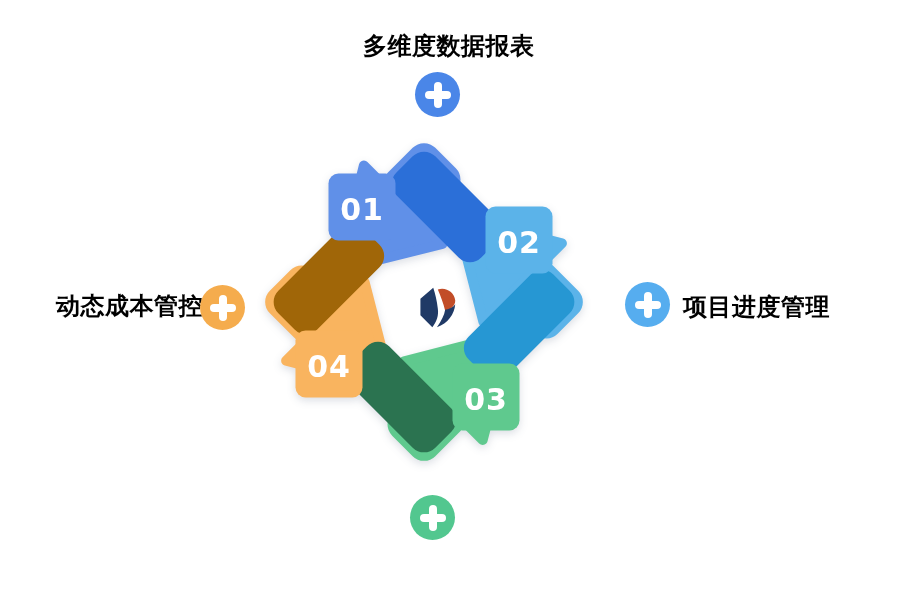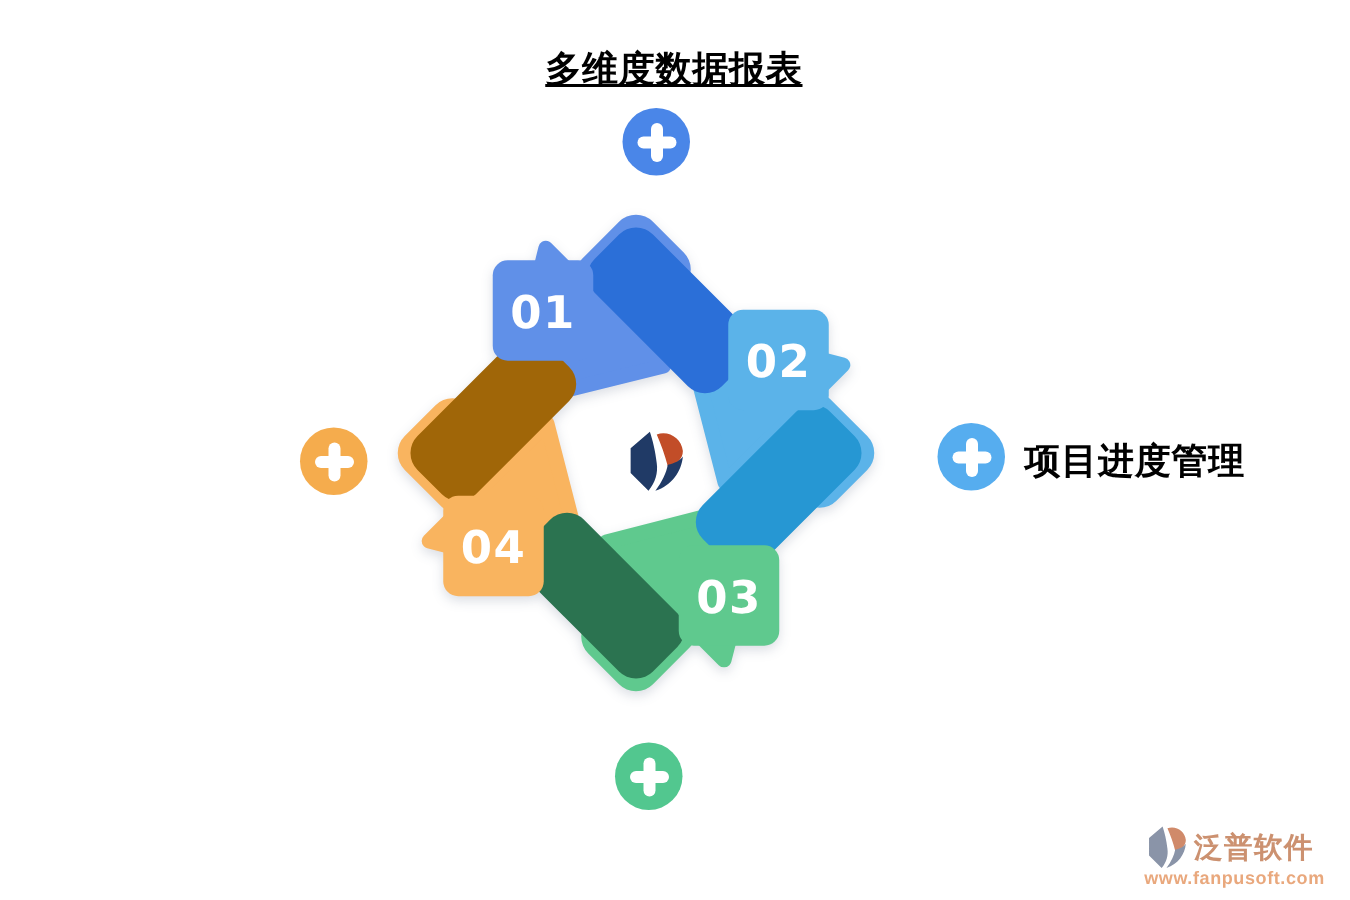--- a/index.html
+++ b/index.html
@@ -5,21 +5,21 @@
   html,body{margin:0;padding:0;background:#fff;}
   .stage{
     position:relative;width:900px;height:600px;background:#fff;overflow:hidden;
     font-family:"Liberation Sans","DejaVu Sans",sans-serif;
   }
   .ring-svg{position:absolute;left:0;top:0;filter:drop-shadow(0 3px 4px rgba(30,50,90,.16));}
   .label{
     position:absolute;color:#000;font-size:24px;font-weight:700;
     white-space:nowrap;letter-spacing:0.5px;
   }
-  .label-top{left:363px;top:30px;width:172px;text-align:right;text-decoration:underline;}
+  .label-top{left:363px;top:30px;width:172px;text-align:left;}
   .label-right{left:683px;top:291px;}
   .label-left{left:56px;top:290px;width:144px;text-align:right;}
   .label-bottom{left:365px;top:542px;}
   .plus{
     position:absolute;width:45px;height:45px;border-radius:50%;
   }
   .plus i{position:absolute;left:50%;top:50%;transform:translate(-50%,-50%);
     background:#fff;border-radius:4px;display:block;}
   .plus .bar-h{width:26px;height:8px;}
   .plus .bar-v{width:8px;height:26px;}
@@ -91,35 +91,25 @@
     <i class="bar-h"></i>
     <i class="bar-v"></i>
   </div>
 
   <div class="plus plus-right" style="background-color: rgb(86, 173, 239);">
     <i class="bar-h"></i>
     <i class="bar-v"></i>
   </div>
   <div class="label label-right">项目进度管理</div>
 
+  <div class="label label-left">动态成本管控</div>
   <div class="plus plus-left" style="background-color: rgb(245, 172, 77);">
     <i class="bar-h"></i>
     <i class="bar-v"></i>
   </div>
 
   <div class="plus plus-bottom" style="background-color: rgb(82, 199, 143);">
     <i class="bar-h"></i>
     <i class="bar-v"></i>
   </div>
 
-  <div class="watermark">
-    <div class="wm-row">
-      <svg width="34" height="31" viewBox="0 0 48 48">
-        <path d="M21,3 L7,15 L7,33 L20,46 C25,40 27,33 26,26 C25,17 23,9 21,3 Z" fill="#8A94A8"></path>
-        <path d="M26,5 C35,2 44,8 45,17 C45,23 40,27 34,28 C32,20 29,12 26,5 Z" fill="#D08A6A"></path>
-        <path d="M45,21 C44,32 37,42 25,46 C30,39 33,33 34,27 C39,26 43,24 45,21 Z" fill="#8A94A8"></path>
-      </svg>
-      <span class="wm-name" style="color: rgb(204, 145, 112);">泛普软件</span>
-    </div>
-    <div class="wm-url" style="color: rgb(233, 168, 125);">www.fanpusoft.com</div>
-  </div>
 
 </div>
 
 </body></html>

